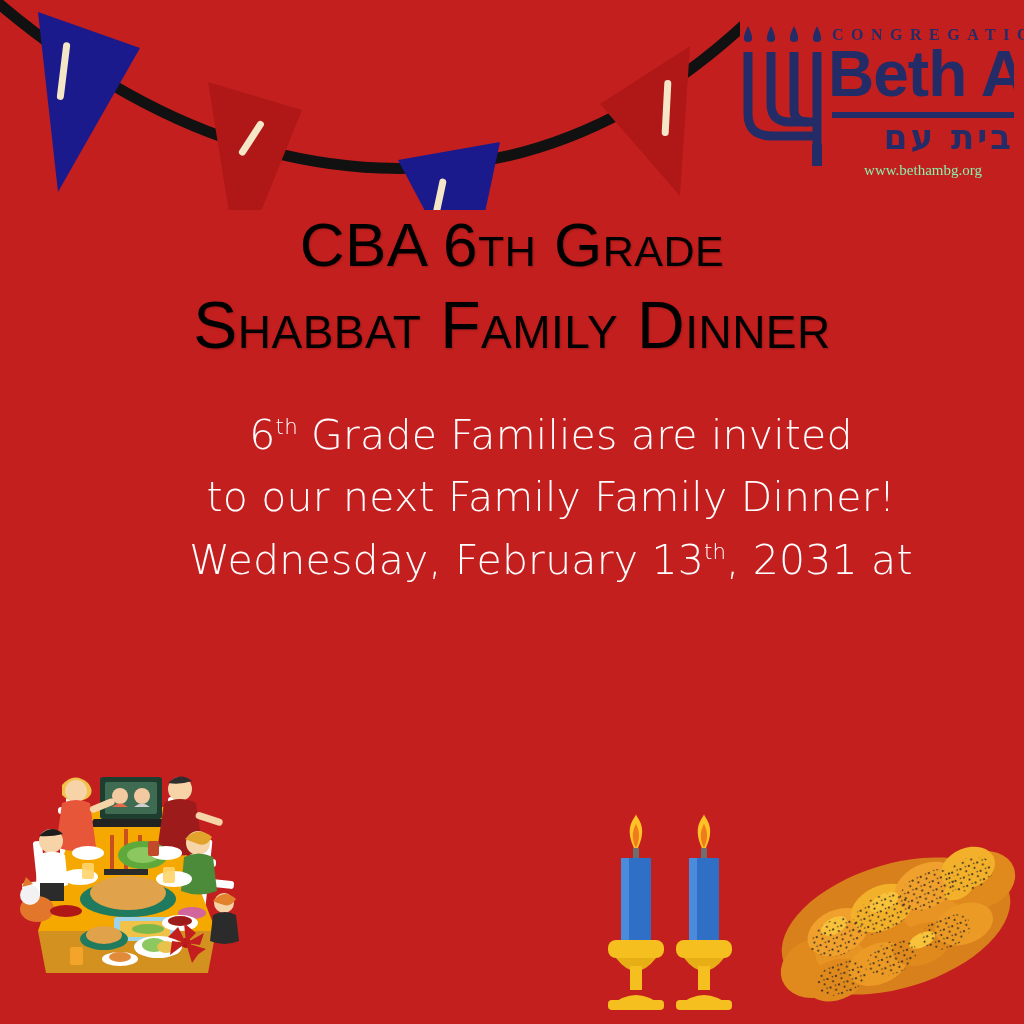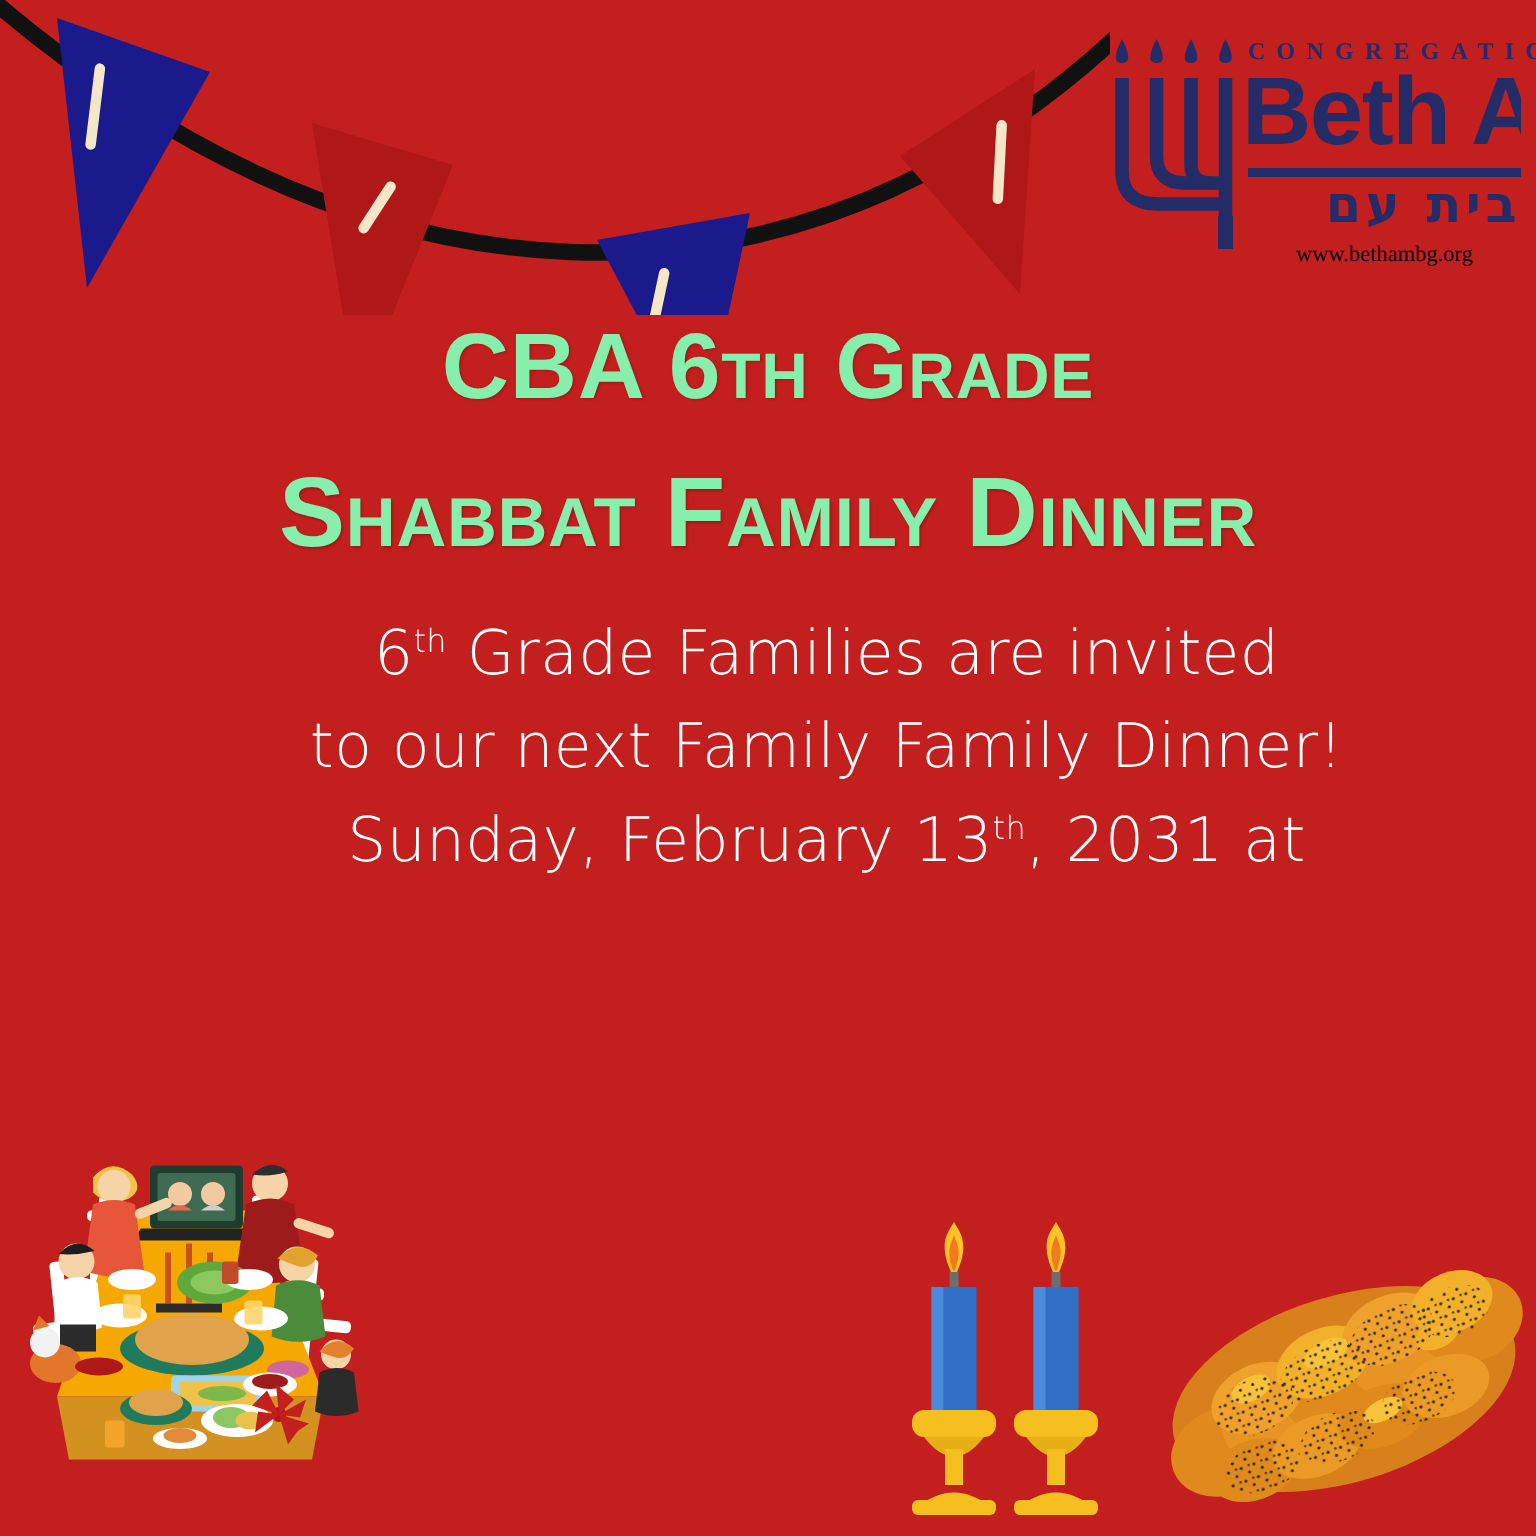--- a/index.html
+++ b/index.html
@@ -77,44 +77,44 @@
     line-height: 1.05;
   }
   .logo-url {
     position: absolute;
     left: 96px;
     top: 152px;
     width: 182px;
     text-align: center;
     font-family: "Liberation Serif", serif;
     font-size: 15px;
-    color: #000000;
+    color: #86efac;
     white-space: nowrap;
   }
 
   
   .headings {
     position: absolute;
     left: 0;
     top: 214px;
     width: 1024px;
     text-align: center;
   }
   .title-line {
-    color: #86efac;
+    color: #000000;
     font-family: "Liberation Sans Narrow", "Liberation Sans", sans-serif;
-    font-weight: 700;
+    font-weight: 400;
     font-variant: small-caps;
     font-stretch: condensed;
     letter-spacing: 0.5px;
     line-height: 1.0;
     text-shadow: 1px 1px 2px rgba(90,10,10,0.35);
   }
   .title-1 { font-size: 62px; }
-  .title-2 { font-size: 66px; margin-top: 32px; }
+  .title-2 { font-size: 66px; margin-top: 16px; }
 
   
   .body-copy {
     position: absolute;
     left: 0;
     top: 404px;
     width: 1024px;
     text-align: center;
     color: #FFFFFF;
     margin-left: 39px;
@@ -231,21 +231,21 @@
     <div class="title-line title-1">CBA 6th Grade</div>
     <div class="title-line title-2">Shabbat Family Dinner</div>
   </div>
 
   <div class="body-copy">
 
     <div class="body-line"><span>6</span><sup>th</sup><span> Grade Families are invited</span></div>
 
     <div class="body-line">to our next Family Family Dinner!</div>
 
-    <div class="body-line"><span>Sunday, February 13</span><sup>th</sup><span>, 2031 at</span></div>
+    <div class="body-line"><span>Wednesday, February 13</span><sup>th</sup><span>, 2031 at</span></div>
 
 
 
   </div>
 
   <div class="family-art">
     <svg width="250" height="245" viewBox="0 0 250 245" xmlns="http://www.w3.org/2000/svg">
 
       <g fill="#FFFFFF">
         <rect x="28" y="78" width="9" height="72" rx="3" transform="rotate(-6 32 110)"></rect>

